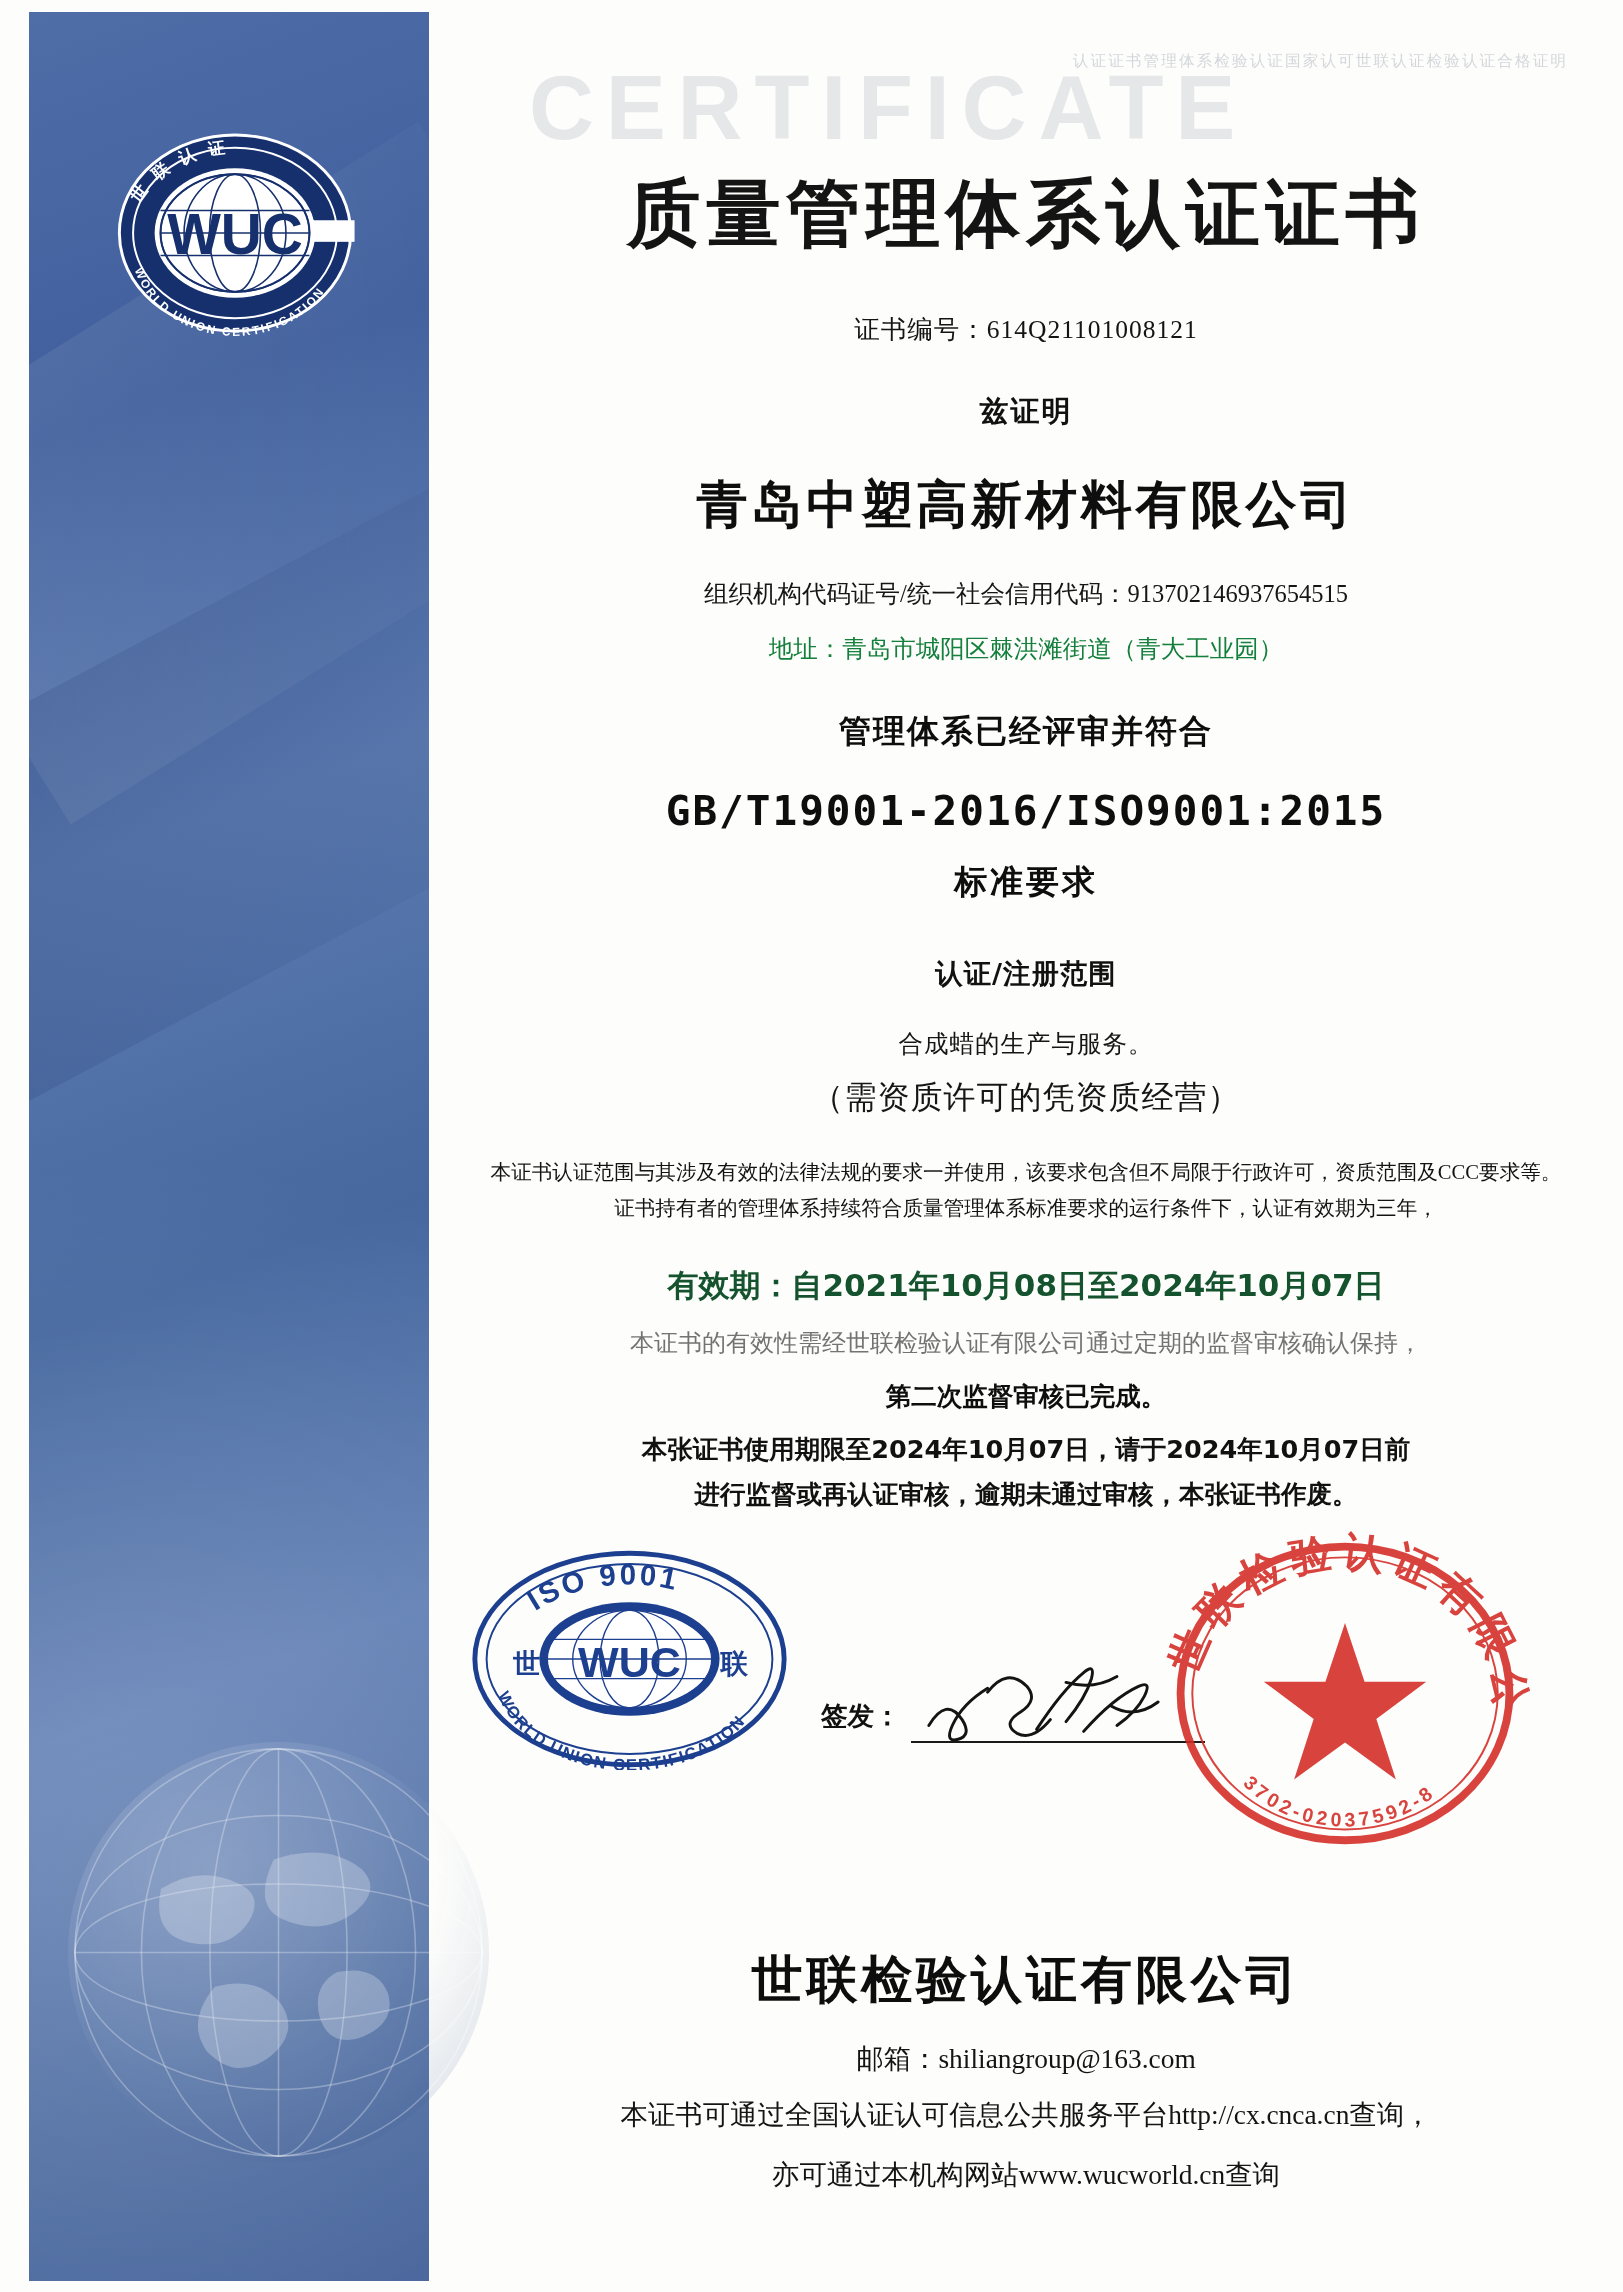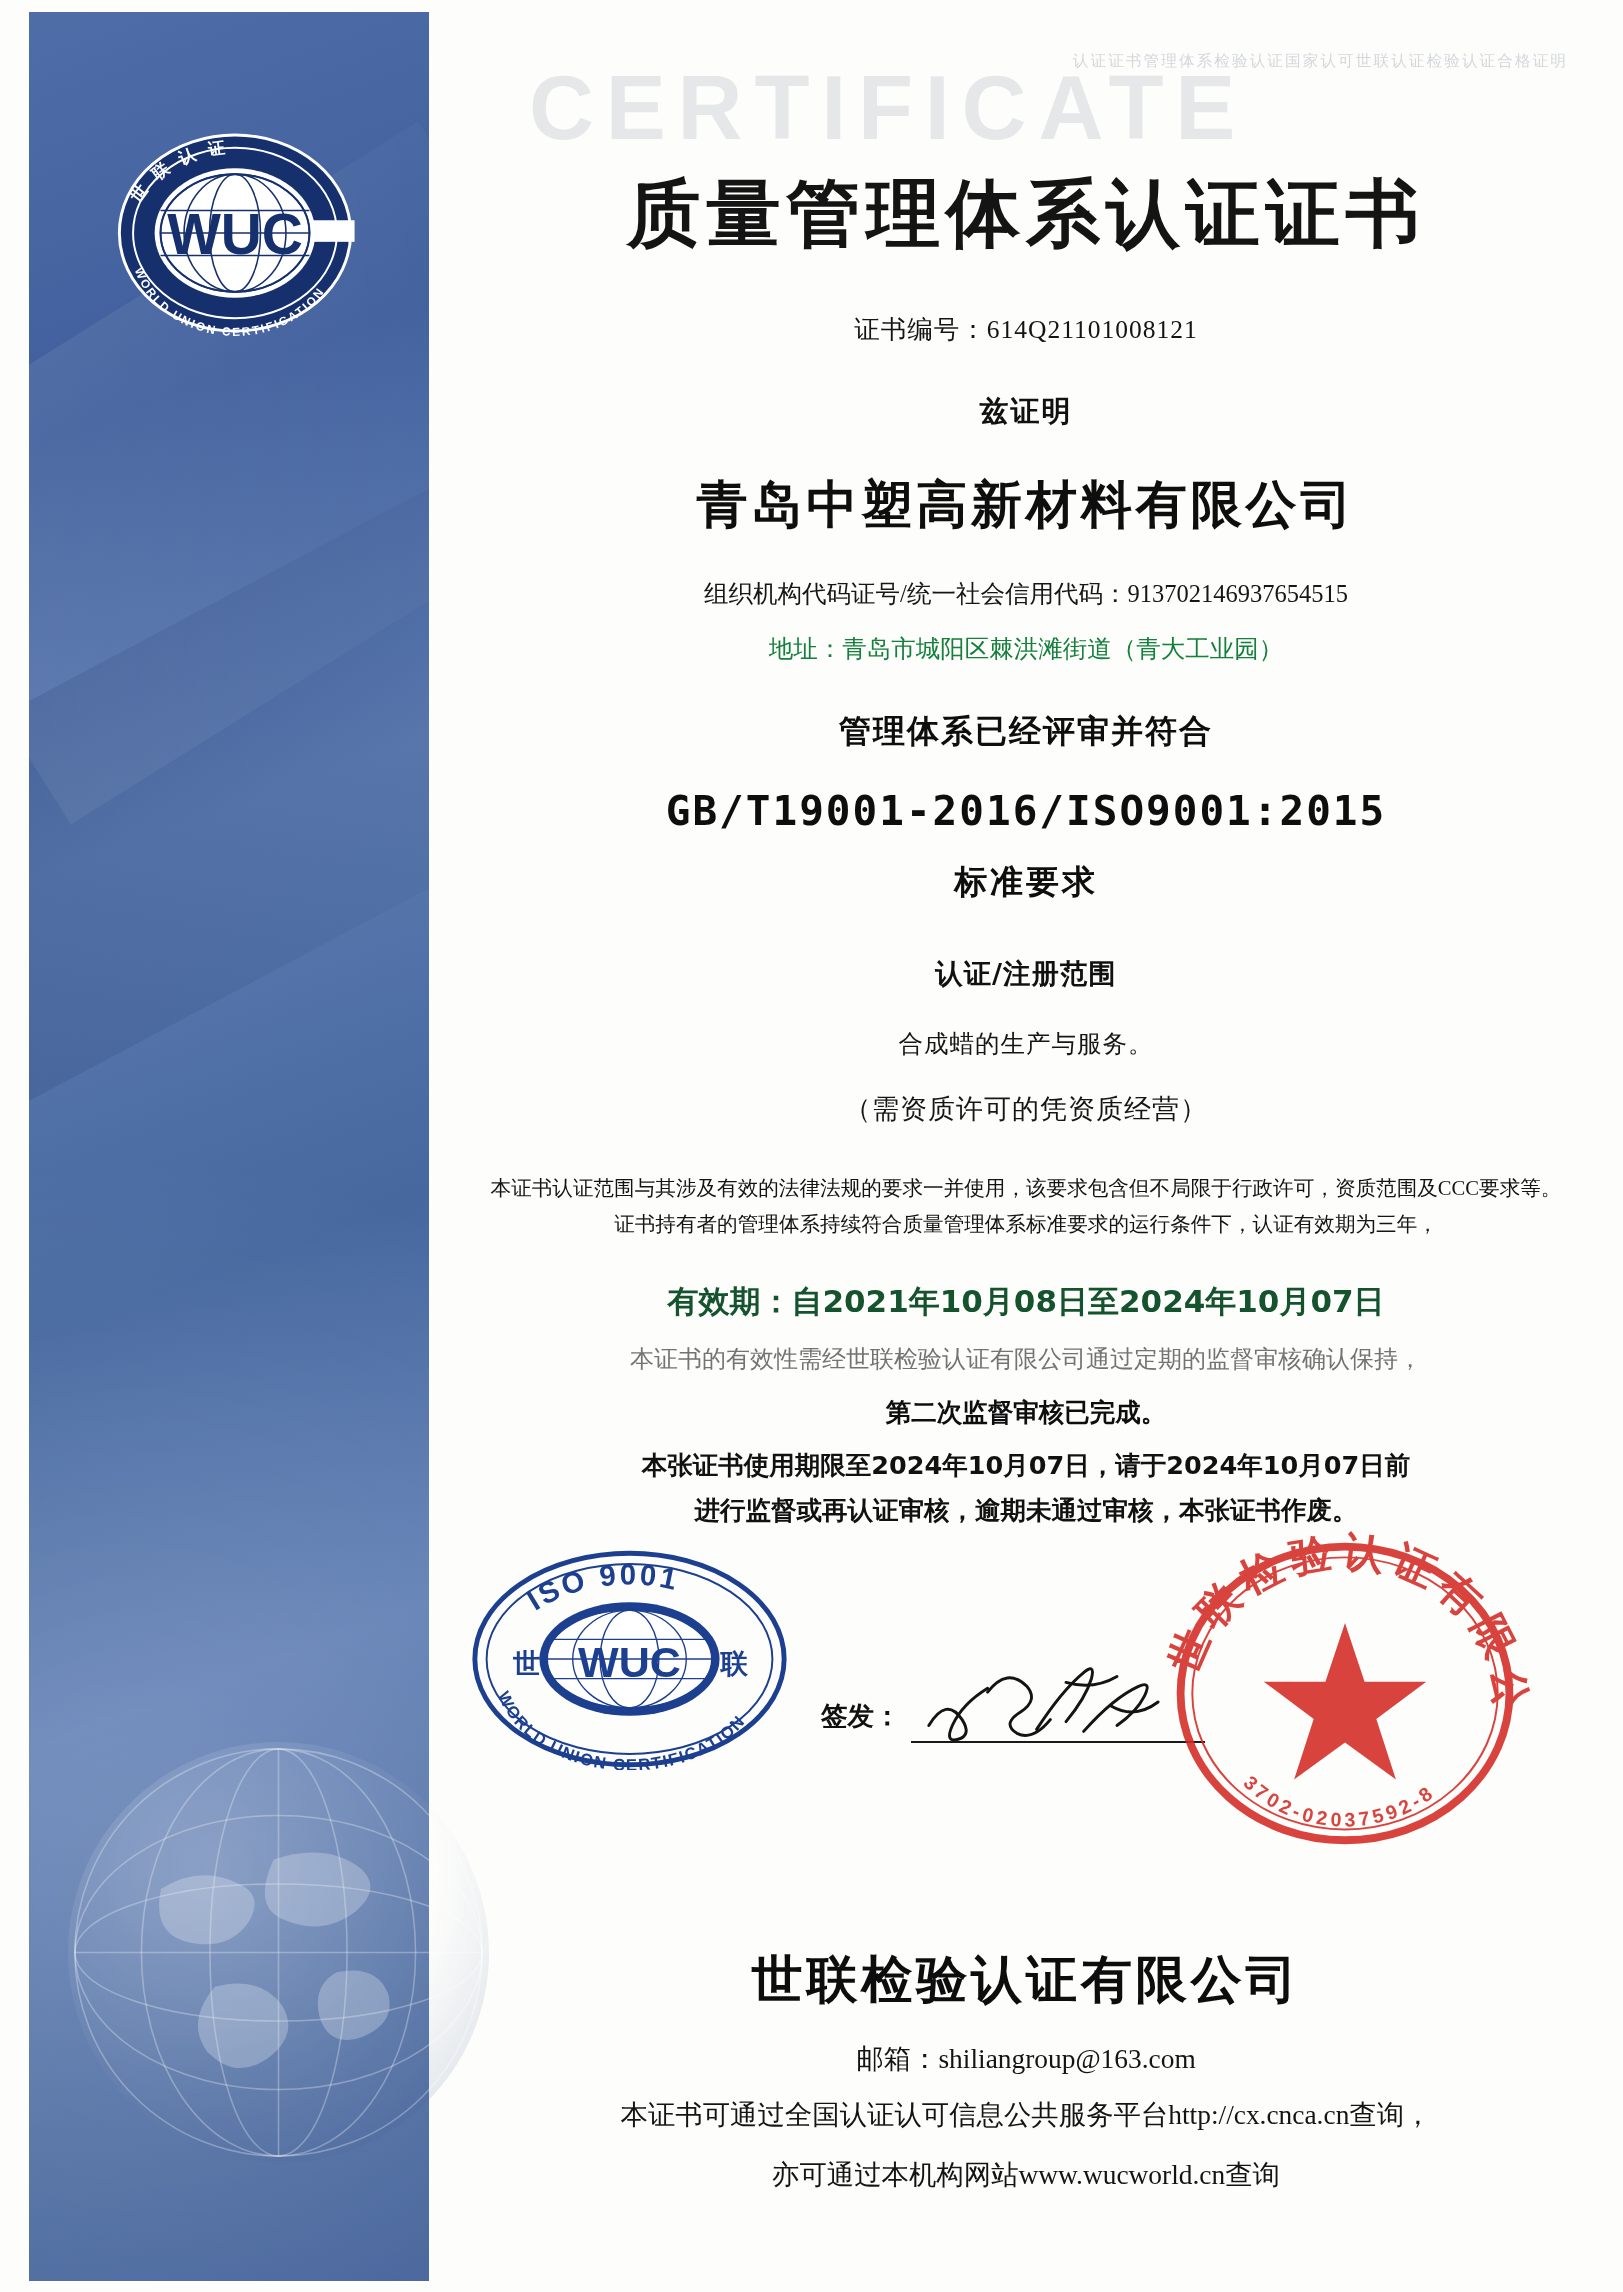--- a/index.html
+++ b/index.html
@@ -183,27 +183,27 @@
     letter-spacing: 1px;
     font-family: "DejaVu Sans", "Liberation Sans", sans-serif;
   }
   .scope-text {
     margin-top: 35px;
     font-size: 24.5px;
     color: #161616;
     letter-spacing: 1px;
   }
   .scope-note {
-    margin-top: 31px;
-    font-size: 27px;
+    margin-top: 16px;
+    font-size: 32px;
     color: #161616;
     letter-spacing: 1px;
   }
   .fineprint {
-    margin-top: 43px;
+    margin-top: 34px;
     font-size: 20.6px;
     line-height: 1.75;
     color: #131313;
     padding: 0 29px;
   }
   .validity {
     margin-top: 39px;
     font-size: 31px;
     font-weight: 700;
     color: #14532d;

